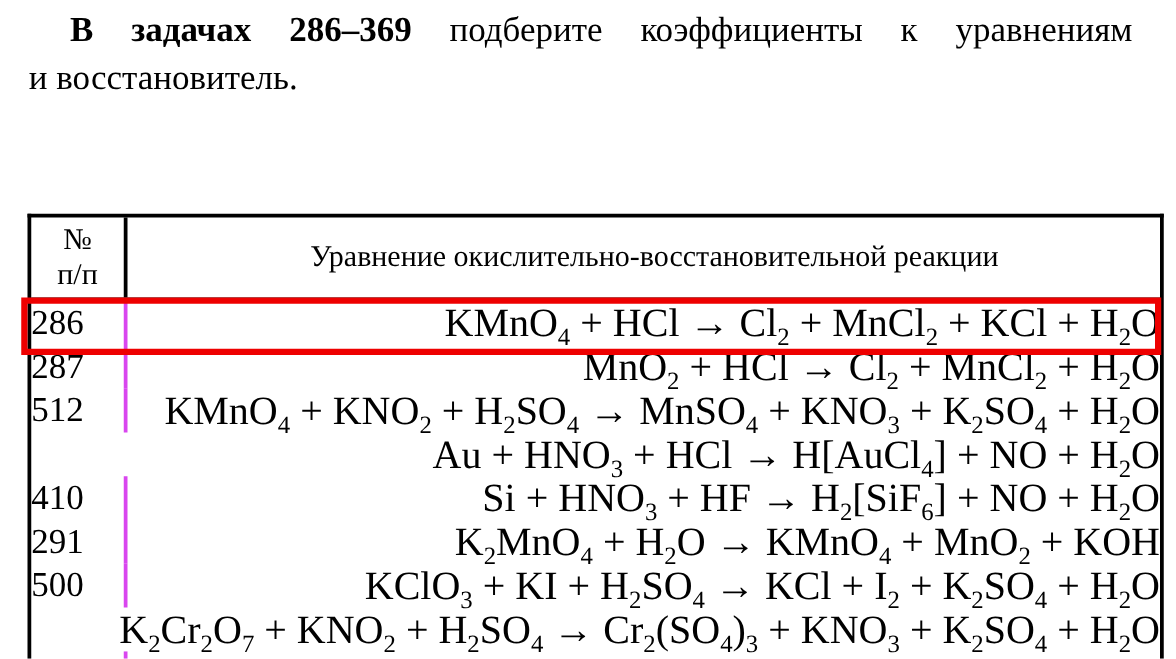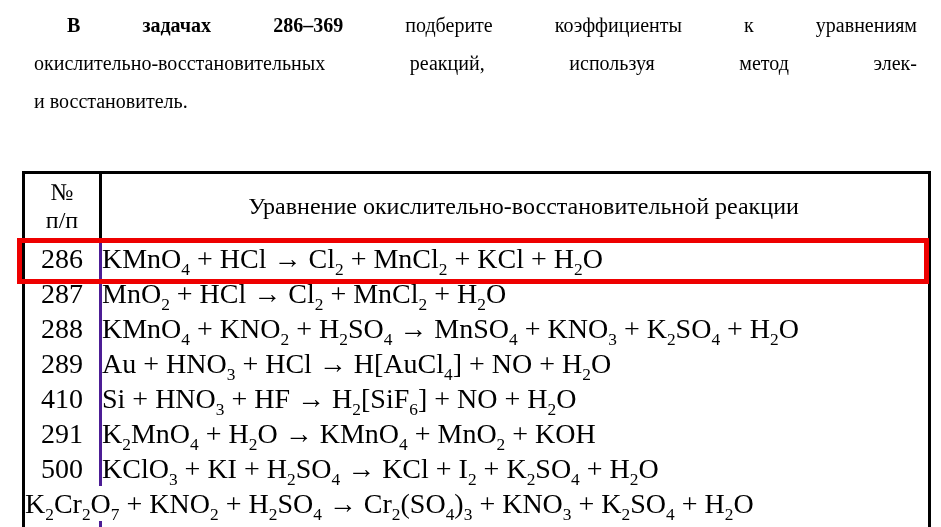--- a/index.html
+++ b/index.html
@@ -13,24 +13,24 @@
     height: 527px;
     background: #ffffff;
     overflow: hidden;
     font-family: "Liberation Serif", "DejaVu Serif", serif;
     color: #000000;
   }
 
   
   .intro {
     position: absolute;
-    left: 34px;
+    left: 23px;
     top: 6px;
     width: 883px;
-    font-size: 20px;
+    font-size: 28px;
     font-family: Liberation Serif, serif;
   }
   .pline {
     height: 38px;
     line-height: 38px;
     text-align: justify;
     white-space: normal;
   }
   .pline.jlast { text-align-last: justify; }
   .pline.indent { padding-left: 33px; }
@@ -52,29 +52,28 @@
     border-bottom: 3px solid #000000;
   }
   .trow {
     display: flex;
     height: 35px;
   }
   .trow.partial { height: 14px; overflow: hidden; }
   .cell-num {
     flex: none;
     width: 74px;
-    border-right: 3px solid #4c1d95;
-    text-align: center;
+    border-right: 3px solid #d946ef;
     font-size: 28px;
     line-height: 35px;
   }
   .cell-eq {
     flex: 1;
-    text-align: left;
-    font-size: 28px;
+    text-align: right;
+    font-size: 32px;
     line-height: 35px;
     white-space: nowrap;
   }
   .cell-eq sub {
     font-size: 0.62em;
     line-height: 0;
   }
   .th-num {
     flex: none;
     width: 74px;
@@ -108,21 +107,20 @@
 </head>
 <body>
 
 <div class="page">
 
   <div class="intro">
     <div class="pline jlast indent">
       <b>В задачах 286–369</b>
       <span>подберите коэффициенты к уравнениям</span>
     </div>
-    <div class="pline jlast">окислительно-восстановительных реакций, используя метод элек-</div>
     <div class="pline">и восстановитель.</div>
   </div>
 
   <div class="redox-table">
     <div class="thead">
       <div class="th-num">
         <div>№</div>
         <div>п/п</div>
       </div>
       <div class="th-eq">Уравнение окислительно-восстановительной реакции</div>
@@ -130,25 +128,24 @@
 
     <div class="trow">
       <div class="cell-num">286</div>
       <div class="cell-eq">KMnO<sub>4</sub> + HCl → Cl<sub>2</sub> + MnCl<sub>2</sub> + KCl + H<sub>2</sub>O</div>
     </div>
     <div class="trow">
       <div class="cell-num">287</div>
       <div class="cell-eq">MnO<sub>2</sub> + HCl → Cl<sub>2</sub> + MnCl<sub>2</sub> + H<sub>2</sub>O</div>
     </div>
     <div class="trow">
-      <div class="cell-num">288</div>
+      <div class="cell-num">512</div>
       <div class="cell-eq">KMnO<sub>4</sub> + KNO<sub>2</sub> + H<sub>2</sub>SO<sub>4</sub> → MnSO<sub>4</sub> + KNO<sub>3</sub> + K<sub>2</sub>SO<sub>4</sub> + H<sub>2</sub>O</div>
     </div>
     <div class="trow">
-      <div class="cell-num">289</div>
       <div class="cell-eq">Au + HNO<sub>3</sub> + HCl → H[AuCl<sub>4</sub>] + NO + H<sub>2</sub>O</div>
     </div>
     <div class="trow">
       <div class="cell-num">410</div>
       <div class="cell-eq">Si + HNO<sub>3</sub> + HF → H<sub>2</sub>[SiF<sub>6</sub>] + NO + H<sub>2</sub>O</div>
     </div>
     <div class="trow">
       <div class="cell-num">291</div>
       <div class="cell-eq">K<sub>2</sub>MnO<sub>4</sub> + H<sub>2</sub>O → KMnO<sub>4</sub> + MnO<sub>2</sub> + KOH</div>
     </div>

